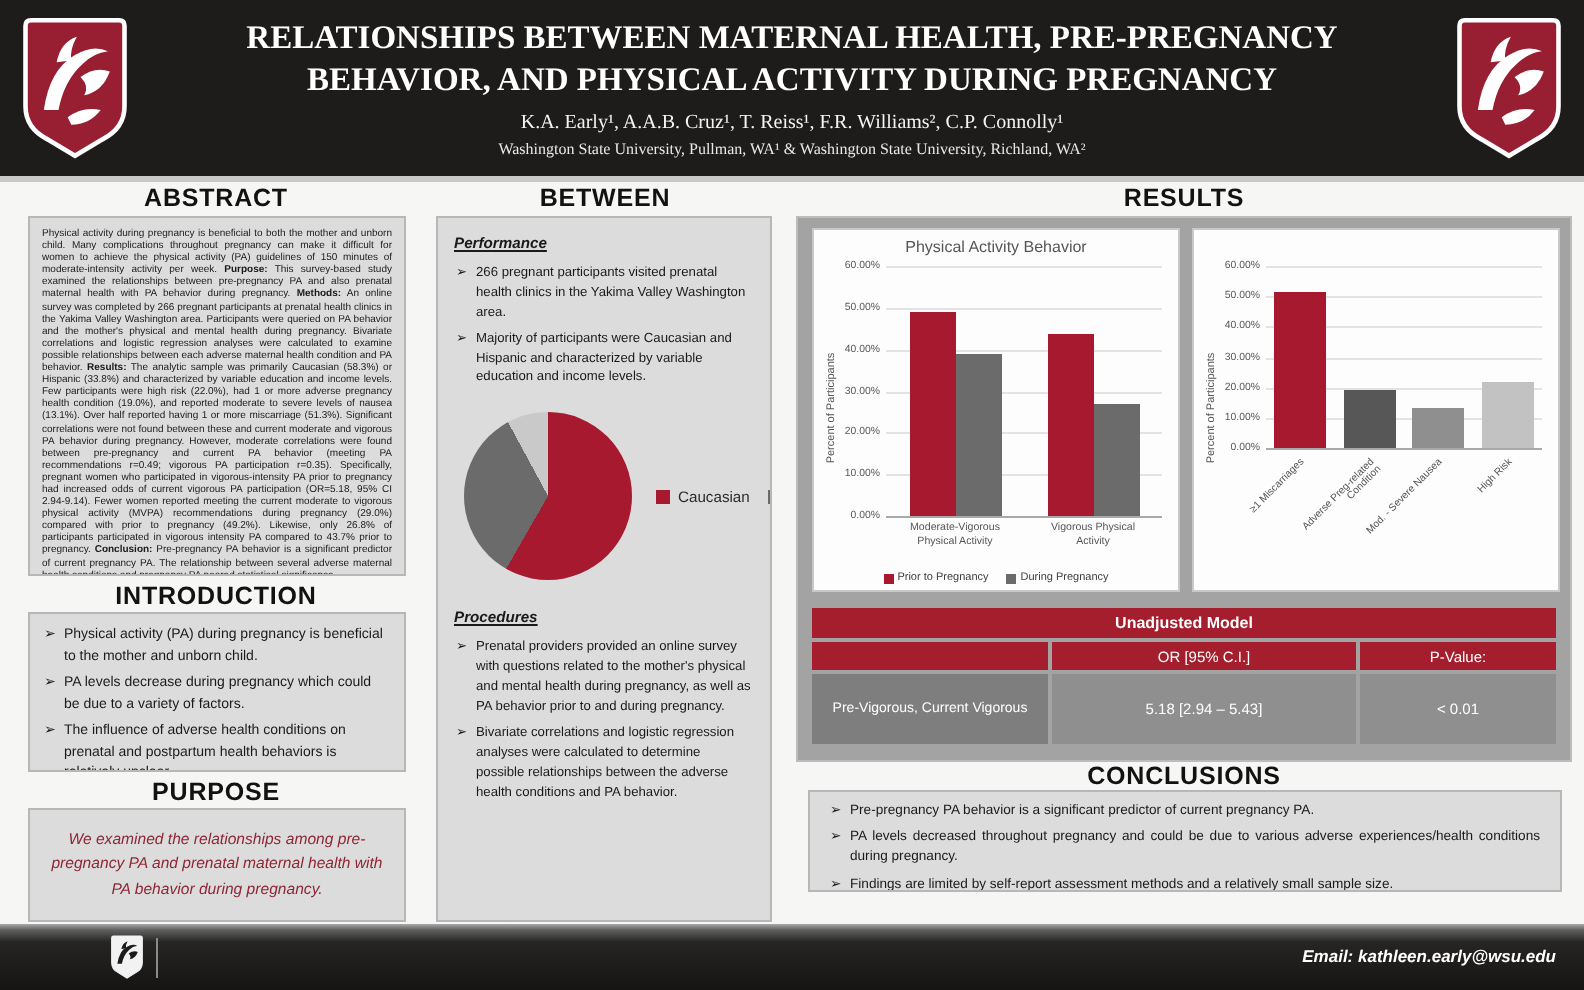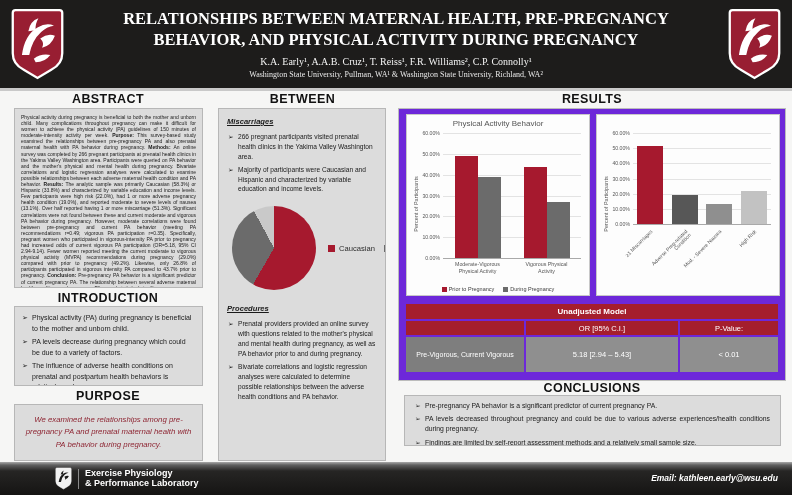--- a/index.html
+++ b/index.html
@@ -147,21 +147,21 @@
       </ul>
   </div>
 
   <div class="sec-h" id="h-purpose">PURPOSE</div>
   <div class="gbox" id="box-purpose">
     <p class="purpose-p">We examined the relationships among pre-pregnancy PA and prenatal maternal health with PA behavior during pregnancy.</p>
   </div>
 
   <div class="sec-h" id="h-methods">BETWEEN</div>
   <div class="gbox" id="box-methods">
-    <div class="subhead">Miscarriages</div>
+    <div class="subhead">Performance</div>
     <ul class="blist methods-list">
         <li>266 pregnant participants visited prenatal health clinics in the Yakima Valley Washington area.</li>
         <li>Majority of participants were Caucasian and Hispanic and characterized by variable education and income levels.</li>
       </ul>
     <div class="pie-row">
         <div class="pie" style="background: conic-gradient(rgb(166, 25, 46) 0%, rgb(166, 25, 46) 58.3%, rgb(107, 107, 107) 58.3%, rgb(107, 107, 107) 92.1%, rgb(201, 201, 201) 92.1%, rgb(201, 201, 201) 100%);"></div>
         <div class="pie-legend">
           <div class="pleg-item">
             <div class="pleg-sq" style="background: rgb(166, 25, 46);"></div>
             <div class="">Caucasian</div>
@@ -177,21 +177,21 @@
         </div>
       </div>
     <div class="subhead">Procedures</div>
     <ul class="blist methods-list">
         <li>Prenatal providers provided an online survey with questions related to the mother's physical and mental health during pregnancy, as well as PA behavior prior to and during pregnancy.</li>
         <li>Bivariate correlations and logistic regression analyses were calculated to determine possible relationships between the adverse health conditions and PA behavior.</li>
       </ul>
   </div>
 
   <div class="sec-h" id="h-results">RESULTS</div>
-  <div class="gbox" id="panel-results" style="background:#6d28d9;">
+  <div class="gbox" id="panel-results" style="background:#a3a3a3;">
     <div class="chart-box" id="chart1">
         <div class="c-title">Physical Activity Behavior</div>
         <div class="c-ylab">Percent of Participants</div>
         <div class="c-plot" style="bottom: 36px;">
           <div class="gl" style="top: 0px;"></div>
           <div class="yt" style="top: 0px;">60.00%</div>
           <div class="gl" style="top: 20.8333px;"></div>
           <div class="yt" style="top: 20.8333px;">50.00%</div>
           <div class="gl" style="top: 41.6667px;"></div>
           <div class="yt" style="top: 41.6667px;">40.00%</div>
@@ -272,19 +272,17 @@
     <div class="lab-block">
       <svg class="lab-icon" viewBox="0 0 60 80">
         <path d="M6 3 H54 Q57 3 57 6 V50 Q57 62 45 68 L30 77 L15 68 Q3 62 3 50 V6 Q3 3 6 3 Z" fill="#f2f2f2" stroke="#f2f2f2" stroke-width="2"></path>
         <g fill="#1b1b1b">
           <path d="M13 52 Q16 30 30 22 Q40 16 48 20 Q40 21 34 27 Q24 36 21 52 Z"></path>
           <path d="M20 26 Q22 15 31 12 Q27 19 28 25 Z"></path>
           <path d="M33 34 Q41 28 49 31 Q45 42 35 44 Q38 39 33 34 Z"></path>
         </g>
       </svg>
       <div class="lab-div"></div>
-      <div class="lab-name">Exercise Physiology
-&amp; Performance Laboratory</div>
     </div>
     <div class="footer-email">Email: kathleen.early@wsu.edu</div>
   </div>
 
 </div>
 
 </body></html>

